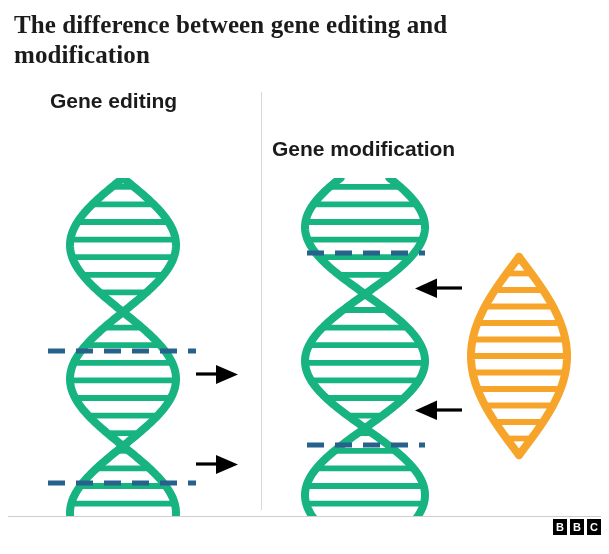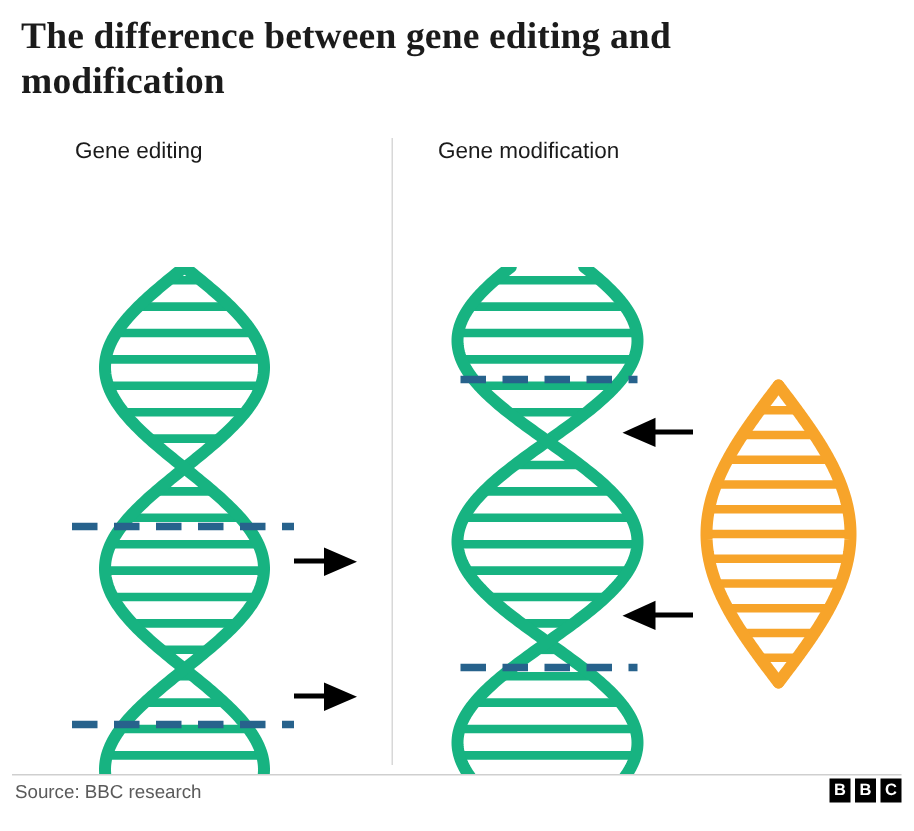--- a/index.html
+++ b/index.html
@@ -33,26 +33,26 @@
     font-weight: 600;
     color: #1b1b1b;
     letter-spacing: 0.1px;
   }
   
   .panel {
     position: absolute;
     top: 90px;
   }
   .panel-left  { left: 14px;  width: 240px; }
-  .panel-right { left: 284px; width: 320px; }
+  .panel-right { left: 264px; width: 320px; margin-top: 48px; }
 
   .panel-heading {
     font-family: "Liberation Sans", sans-serif;
-    font-size: 15px;
-    font-weight: normal;
+    font-size: 21px;
+    font-weight: bold;
     color: #1b1b1b;
     line-height: 21px;
     margin: 0 0 1px 36px;
   }
   .panel-left .panel-heading  { margin-left: 36px; }
   .panel-right .panel-heading { margin-left: 8px; }
 
   .panel-sub {
     font-family: "Liberation Sans", sans-serif;
     font-size: 14.5px;
@@ -239,19 +239,18 @@
           <line x1="485.06" y1="405.50" x2="552.94" y2="405.50" stroke="#f7a42a" stroke-width="5.76"></line>
           <line x1="495.00" y1="422.00" x2="543.00" y2="422.00" stroke="#f7a42a" stroke-width="5.76"></line>
           <line x1="506.58" y1="438.50" x2="531.42" y2="438.50" stroke="#f7a42a" stroke-width="5.76"></line>
           <path d="M 519.00 257.00 L 519.94 258.24 L 520.88 259.48 L 521.83 260.71 L 522.77 261.95 L 523.70 263.19 L 524.64 264.43 L 525.58 265.66 L 526.51 266.90 L 527.44 268.14 L 528.36 269.38 L 529.29 270.61 L 530.21 271.85 L 531.12 273.09 L 532.03 274.32 L 532.93 275.56 L 533.83 276.80 L 534.73 278.04 L 535.61 279.27 L 536.49 280.51 L 537.37 281.75 L 538.24 282.99 L 539.10 284.23 L 539.95 285.46 L 540.79 286.70 L 541.63 287.94 L 542.45 289.18 L 543.27 290.41 L 544.08 291.65 L 544.88 292.89 L 545.67 294.13 L 546.45 295.36 L 547.21 296.60 L 547.97 297.84 L 548.72 299.07 L 549.45 300.31 L 550.17 301.55 L 550.88 302.79 L 551.58 304.02 L 552.27 305.26 L 552.94 306.50 L 553.60 307.74 L 554.25 308.98 L 554.88 310.21 L 555.50 311.45 L 556.10 312.69 L 556.70 313.93 L 557.27 315.16 L 557.83 316.40 L 558.38 317.64 L 558.91 318.88 L 559.43 320.11 L 559.93 321.35 L 560.41 322.59 L 560.88 323.82 L 561.33 325.06 L 561.77 326.30 L 562.19 327.54 L 562.59 328.77 L 562.98 330.01 L 563.35 331.25 L 563.70 332.49 L 564.03 333.73 L 564.35 334.96 L 564.65 336.20 L 564.93 337.44 L 565.20 338.68 L 565.44 339.91 L 565.67 341.15 L 565.88 342.39 L 566.08 343.63 L 566.25 344.86 L 566.41 346.10 L 566.55 347.34 L 566.67 348.57 L 566.77 349.81 L 566.85 351.05 L 566.92 352.29 L 566.96 353.52 L 566.99 354.76 L 567.00 356.00 L 566.99 357.24 L 566.96 358.48 L 566.92 359.71 L 566.85 360.95 L 566.77 362.19 L 566.67 363.43 L 566.55 364.66 L 566.41 365.90 L 566.25 367.14 L 566.08 368.38 L 565.88 369.61 L 565.67 370.85 L 565.44 372.09 L 565.20 373.32 L 564.93 374.56 L 564.65 375.80 L 564.35 377.04 L 564.03 378.27 L 563.70 379.51 L 563.35 380.75 L 562.98 381.99 L 562.59 383.23 L 562.19 384.46 L 561.77 385.70 L 561.33 386.94 L 560.88 388.17 L 560.41 389.41 L 559.93 390.65 L 559.43 391.89 L 558.91 393.13 L 558.38 394.36 L 557.83 395.60 L 557.27 396.84 L 556.70 398.08 L 556.10 399.31 L 555.50 400.55 L 554.88 401.79 L 554.25 403.02 L 553.60 404.26 L 552.94 405.50 L 552.27 406.74 L 551.58 407.98 L 550.88 409.21 L 550.17 410.45 L 549.45 411.69 L 548.72 412.92 L 547.97 414.16 L 547.21 415.40 L 546.45 416.64 L 545.67 417.88 L 544.88 419.11 L 544.08 420.35 L 543.27 421.59 L 542.45 422.83 L 541.63 424.06 L 540.79 425.30 L 539.95 426.54 L 539.10 427.77 L 538.24 429.01 L 537.37 430.25 L 536.49 431.49 L 535.61 432.73 L 534.73 433.96 L 533.83 435.20 L 532.93 436.44 L 532.03 437.67 L 531.12 438.91 L 530.21 440.15 L 529.29 441.39 L 528.36 442.63 L 527.44 443.86 L 526.51 445.10 L 525.58 446.34 L 524.64 447.58 L 523.70 448.81 L 522.77 450.05 L 521.83 451.29 L 520.88 452.52 L 519.94 453.76 L 519.00 455.00" fill="none" stroke="#f7a42a" stroke-width="8" stroke-linecap="round" stroke-linejoin="round"></path>
           <path d="M 519.00 257.00 L 518.06 258.24 L 517.12 259.48 L 516.17 260.71 L 515.23 261.95 L 514.30 263.19 L 513.36 264.43 L 512.42 265.66 L 511.49 266.90 L 510.56 268.14 L 509.64 269.38 L 508.71 270.61 L 507.79 271.85 L 506.88 273.09 L 505.97 274.32 L 505.07 275.56 L 504.17 276.80 L 503.27 278.04 L 502.39 279.27 L 501.51 280.51 L 500.63 281.75 L 499.76 282.99 L 498.90 284.23 L 498.05 285.46 L 497.21 286.70 L 496.37 287.94 L 495.55 289.18 L 494.73 290.41 L 493.92 291.65 L 493.12 292.89 L 492.33 294.13 L 491.55 295.36 L 490.79 296.60 L 490.03 297.84 L 489.28 299.07 L 488.55 300.31 L 487.83 301.55 L 487.12 302.79 L 486.42 304.02 L 485.73 305.26 L 485.06 306.50 L 484.40 307.74 L 483.75 308.98 L 483.12 310.21 L 482.50 311.45 L 481.90 312.69 L 481.30 313.93 L 480.73 315.16 L 480.17 316.40 L 479.62 317.64 L 479.09 318.88 L 478.57 320.11 L 478.07 321.35 L 477.59 322.59 L 477.12 323.82 L 476.67 325.06 L 476.23 326.30 L 475.81 327.54 L 475.41 328.77 L 475.02 330.01 L 474.65 331.25 L 474.30 332.49 L 473.97 333.73 L 473.65 334.96 L 473.35 336.20 L 473.07 337.44 L 472.80 338.68 L 472.56 339.91 L 472.33 341.15 L 472.12 342.39 L 471.92 343.63 L 471.75 344.86 L 471.59 346.10 L 471.45 347.34 L 471.33 348.57 L 471.23 349.81 L 471.15 351.05 L 471.08 352.29 L 471.04 353.52 L 471.01 354.76 L 471.00 356.00 L 471.01 357.24 L 471.04 358.48 L 471.08 359.71 L 471.15 360.95 L 471.23 362.19 L 471.33 363.43 L 471.45 364.66 L 471.59 365.90 L 471.75 367.14 L 471.92 368.38 L 472.12 369.61 L 472.33 370.85 L 472.56 372.09 L 472.80 373.32 L 473.07 374.56 L 473.35 375.80 L 473.65 377.04 L 473.97 378.27 L 474.30 379.51 L 474.65 380.75 L 475.02 381.99 L 475.41 383.23 L 475.81 384.46 L 476.23 385.70 L 476.67 386.94 L 477.12 388.17 L 477.59 389.41 L 478.07 390.65 L 478.57 391.89 L 479.09 393.13 L 479.62 394.36 L 480.17 395.60 L 480.73 396.84 L 481.30 398.08 L 481.90 399.31 L 482.50 400.55 L 483.12 401.79 L 483.75 403.02 L 484.40 404.26 L 485.06 405.50 L 485.73 406.74 L 486.42 407.98 L 487.12 409.21 L 487.83 410.45 L 488.55 411.69 L 489.28 412.92 L 490.03 414.16 L 490.79 415.40 L 491.55 416.64 L 492.33 417.88 L 493.12 419.11 L 493.92 420.35 L 494.73 421.59 L 495.55 422.83 L 496.37 424.06 L 497.21 425.30 L 498.05 426.54 L 498.90 427.77 L 499.76 429.01 L 500.63 430.25 L 501.51 431.49 L 502.39 432.73 L 503.27 433.96 L 504.17 435.20 L 505.07 436.44 L 505.97 437.67 L 506.88 438.91 L 507.79 440.15 L 508.71 441.39 L 509.64 442.63 L 510.56 443.86 L 511.49 445.10 L 512.42 446.34 L 513.36 447.58 L 514.30 448.81 L 515.23 450.05 L 516.17 451.29 L 517.12 452.52 L 518.06 453.76 L 519.00 455.00" fill="none" stroke="#f7a42a" stroke-width="8" stroke-linecap="round" stroke-linejoin="round"></path>
         </g>
     </g>
   </svg>
 
   <div class="footer-rule"></div>
-  <div class="source">Source: BBC research</div>
   <div class="bbc-logo">
     <div class="bbc-block">B</div>
     <div class="bbc-block">B</div>
     <div class="bbc-block">C</div>
   </div>
 </div>
 
 </body></html>

